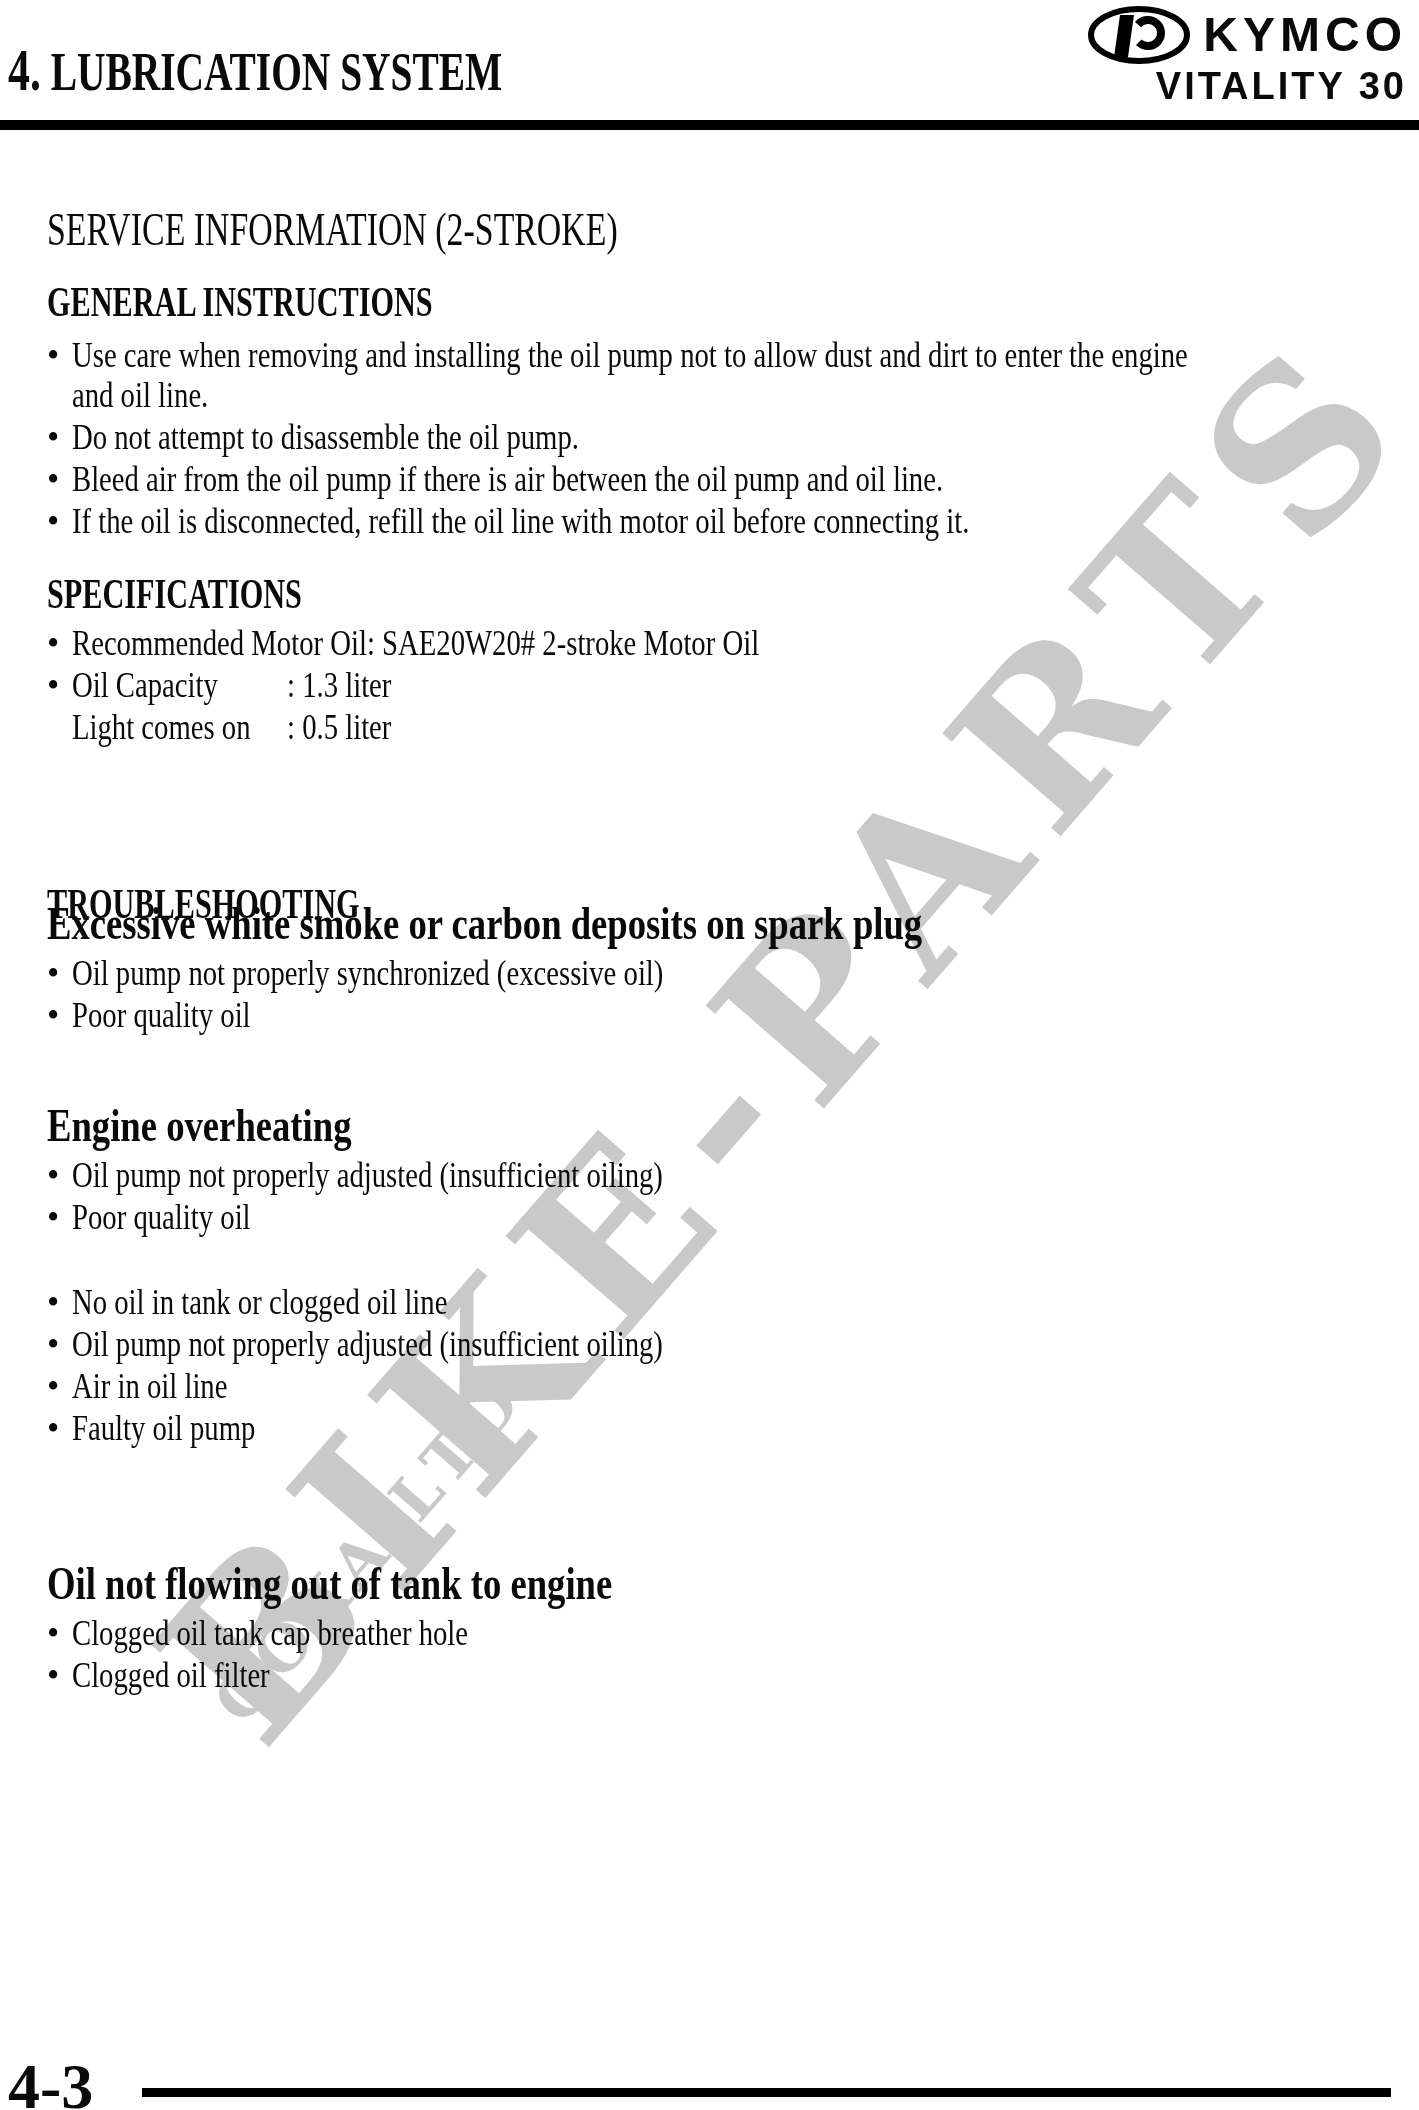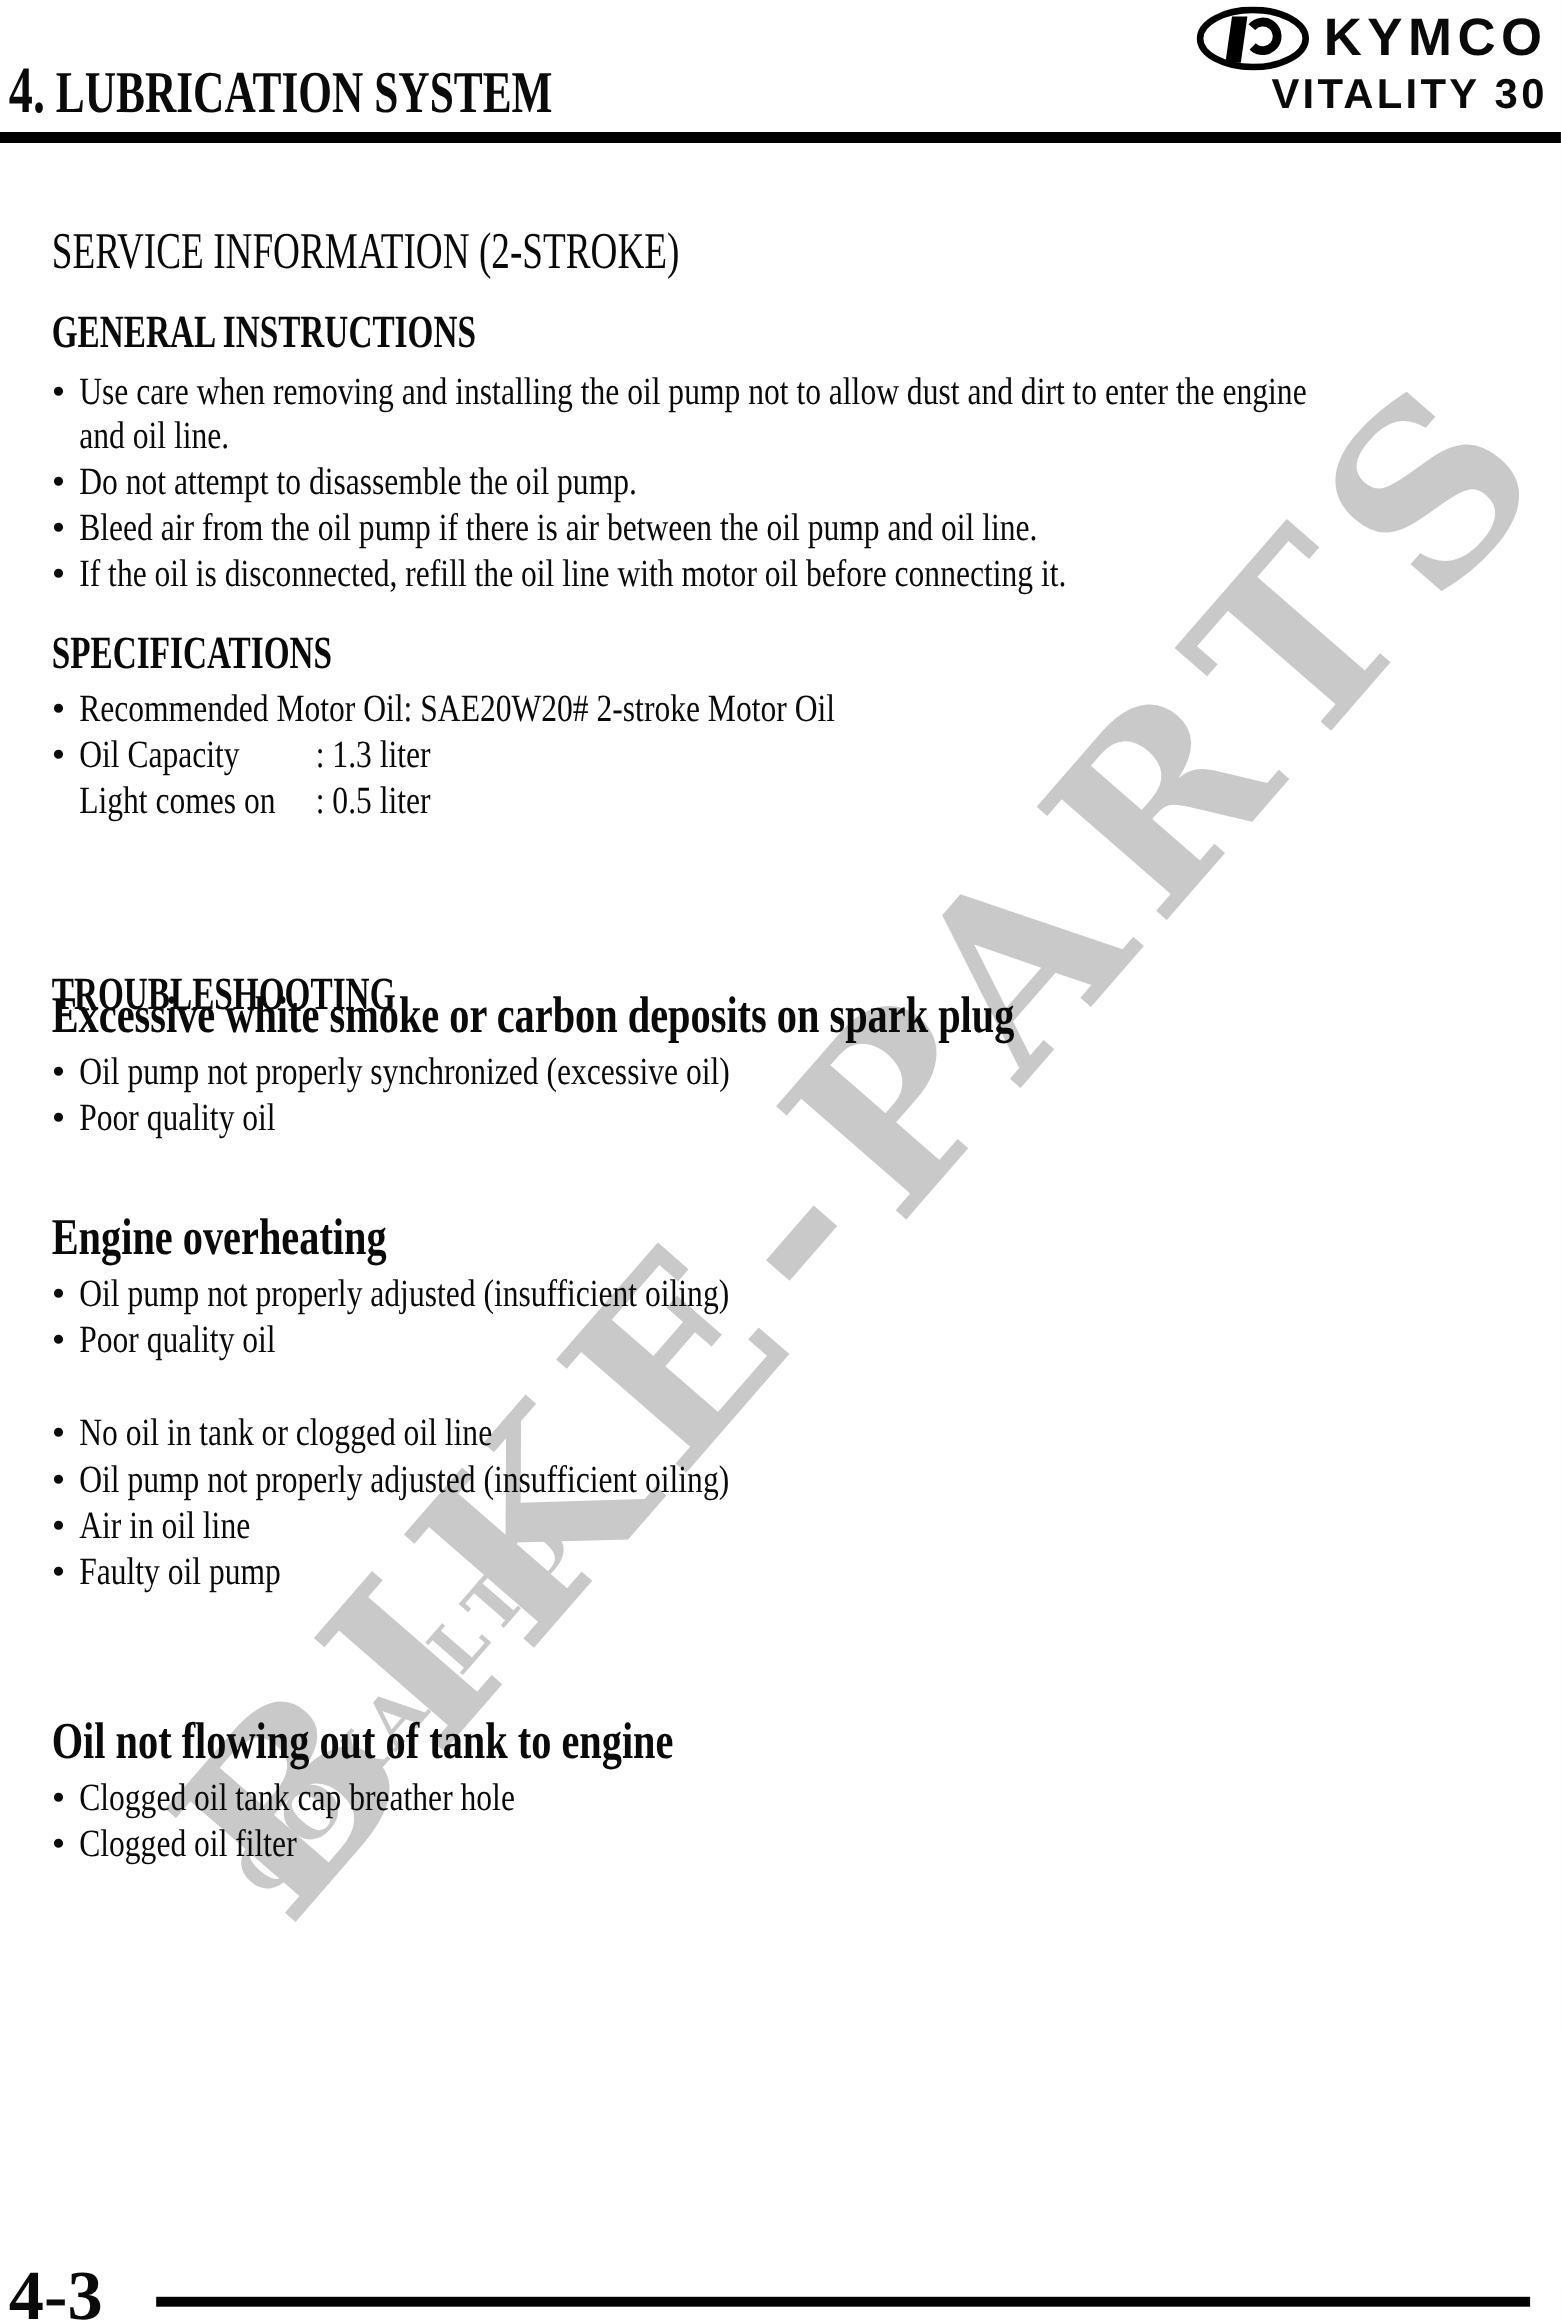--- a/index.html
+++ b/index.html
@@ -9,21 +9,21 @@
     font-family:"Liberation Serif", serif;
   }
   
   .tx { display:inline-block; transform-origin:0 50%; white-space:nowrap; }
   .s82 { transform:scaleX(0.82); }
   .s78 { transform:scaleX(0.78); }
   .s73 { transform:scaleX(0.73); }
   .s72 { transform:scaleX(0.72); }
 
   
-  .hdr-left { position:absolute; left:8px; top:48px; white-space:nowrap;text-align:center; }
+  .hdr-left { position:absolute; left:8px; top:36px; white-space:nowrap;text-align:center; }
   .ch-num   { font-size:60px; font-weight:bold; }
   .ch-title { font-size:54px; font-weight:bold; }
   .hdr-right { position:absolute; right:12px; top:6px; text-align:right;
                font-family:"Liberation Sans", sans-serif; }
   .brand-row { display:flex; align-items:center; justify-content:center; gap:12px; }
   .kymco-word { font-size:48px; font-weight:900; letter-spacing:5px; line-height:58px; }
   .model-word { font-size:38px; font-weight:bold; letter-spacing:3px; line-height:40px; margin-top:2px; }
   .hdr-rule { position:absolute; left:0; top:120px; width:1419px; height:10px; background:#000; }
 
   

